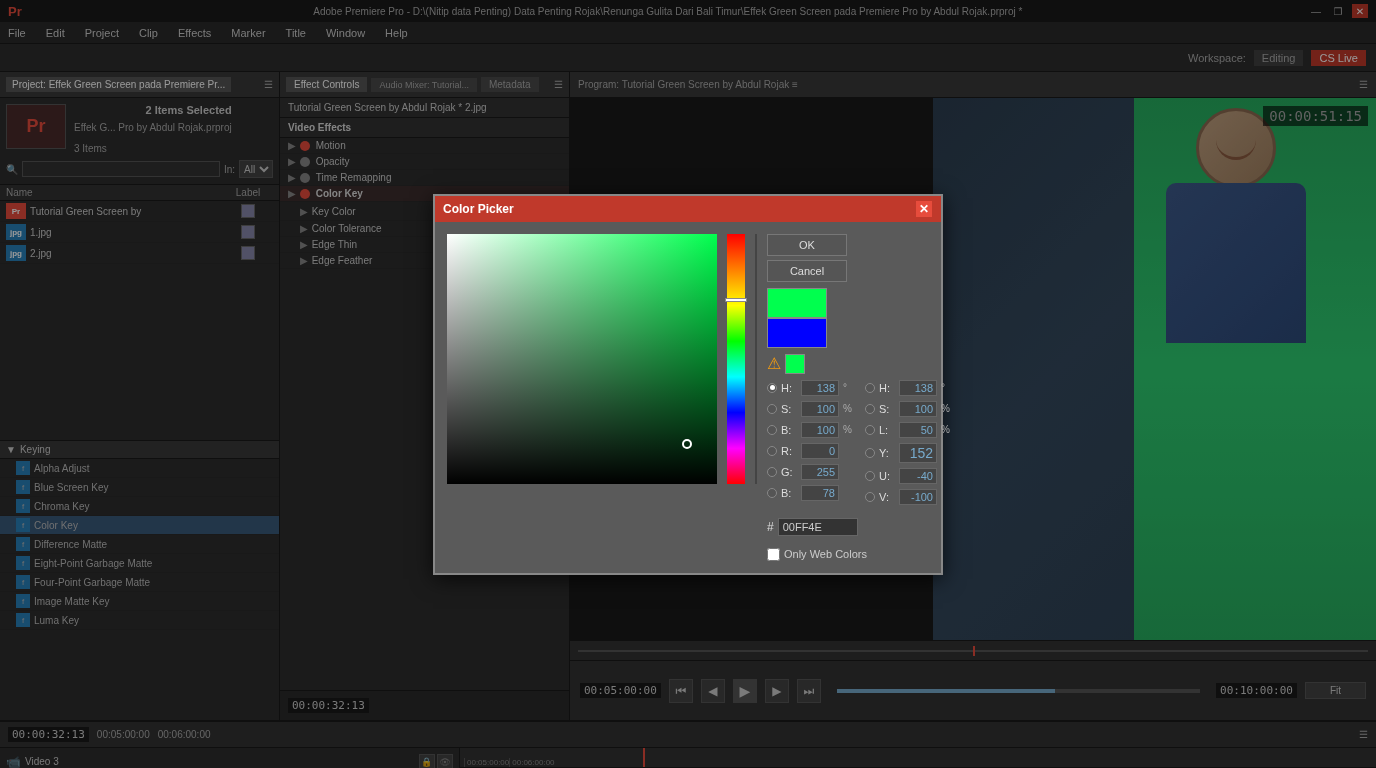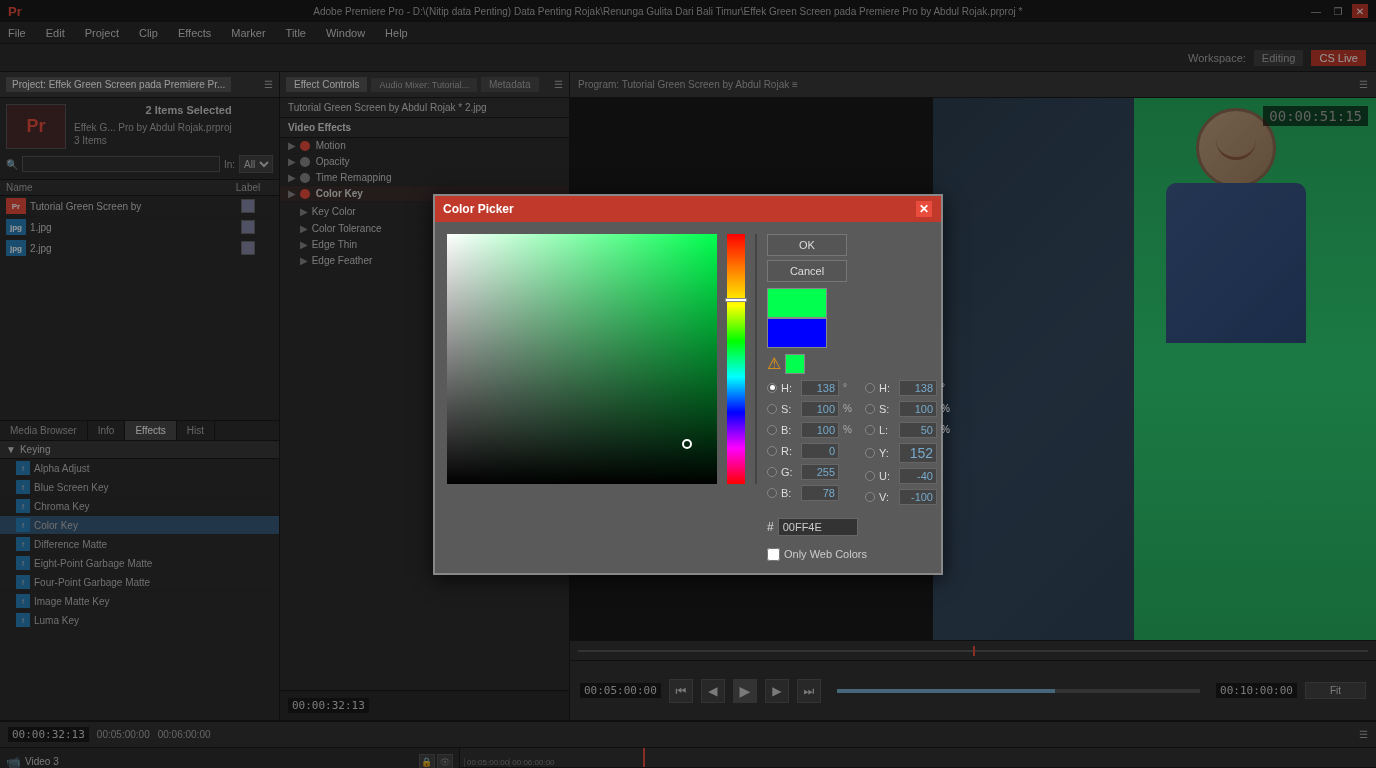--- a/index.html
+++ b/index.html
@@ -178,21 +178,21 @@
 
     <div id="project-content">
       <div id="project-top">
         <div style="display:flex;gap:8px;align-items:flex-start;">
           <div class="project-thumbnail">
             <span style="font-size:18px;font-weight:bold;color:#e74c3c;">Pr</span>
           </div>
           <div>
             <div class="items-selected">2 Items Selected</div>
             <div style="font-size:10px;color:#aaa;">Effek G... Pro by Abdul Rojak.prproj</div>
-            <div style="font-size:10px;color:#aaa;margin-top:2px;">3 Items</div>
+            <div style="font-size:10px;color:#aaa;margin-top:10px;">3 Items</div>
           </div>
         </div>
         <div style="display:flex;align-items:center;gap:4px;margin-top:6px;">
           <span style="font-size:10px;color:#888;">🔍</span>
           <input type="text" style="flex: 1 1 0%; background: rgb(51, 51, 51); border: 1px solid rgb(85, 85, 85); color: rgb(204, 204, 204); height: 16px; font-size: 10px; padding: 0px 4px;">
           <span style="font-size:10px;color:#aaa;">In:</span>
           <select style="background:#444;border:1px solid #555;color:#ccc;font-size:10px;height:18px;">
             <option>All</option>
           </select>
         </div>
@@ -221,26 +221,20 @@
         <div class="project-item">
           <div class="item-icon" style="background:#2980b9;">jpg</div>
           <span class="item-name">2.jpg</span>
           <div class="item-label">
               <div class="color-box" style="background:#8888aa;"></div>
             </div>
         </div>
       </div>
     </div>
 
-    <div id="panel-tabs">
-      <div class="ptab">Media Browser</div>
-      <div class="ptab">Info</div>
-      <div class="ptab active">Effects</div>
-      <div class="ptab">Hist</div>
-    </div>
 
     <div id="effects-panel">
       <div class="effects-category">
         <div class="effects-category-header">
           <span class="arrow">▼</span>
           <span>Keying</span>
         </div>
         <div class="effects-item">
           <div class="eff-icon" style="background:#2980b9;">f</div>
           <span>Alpha Adjust</span>

